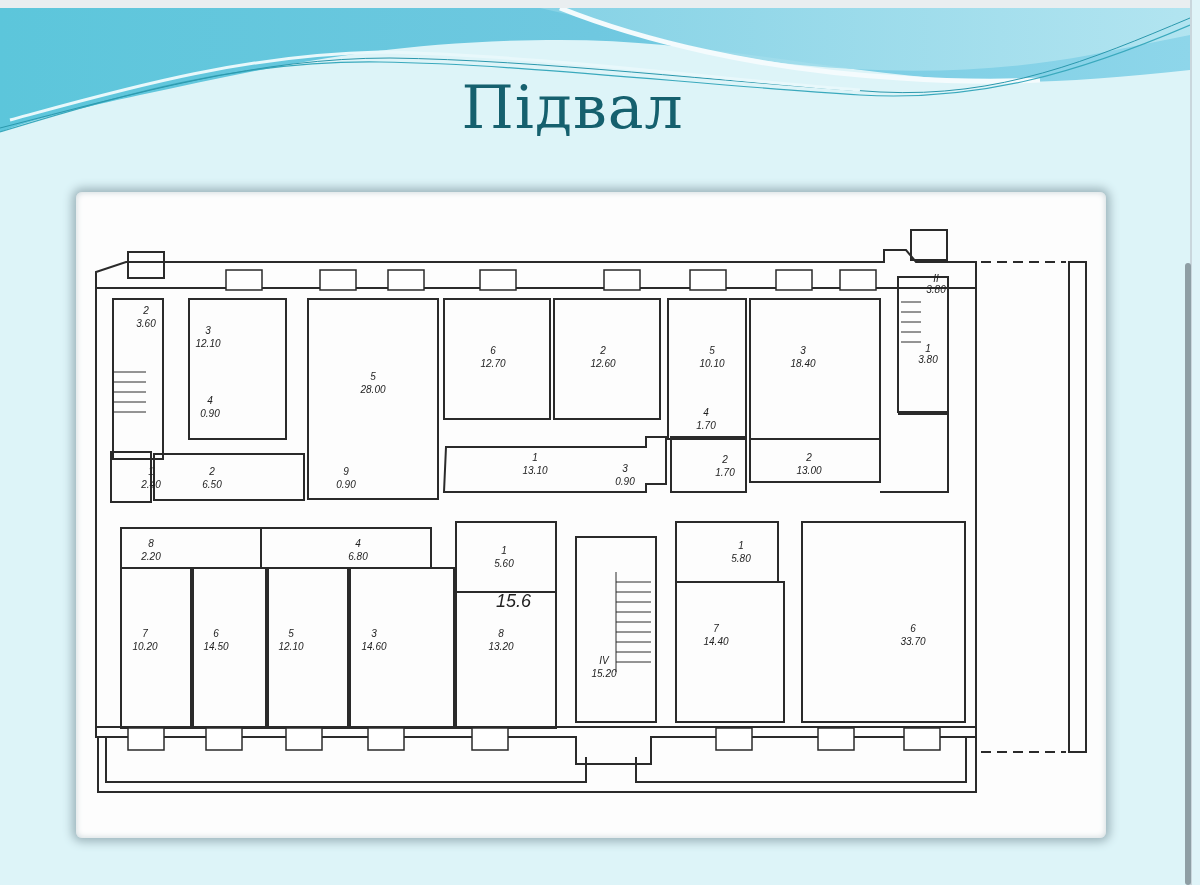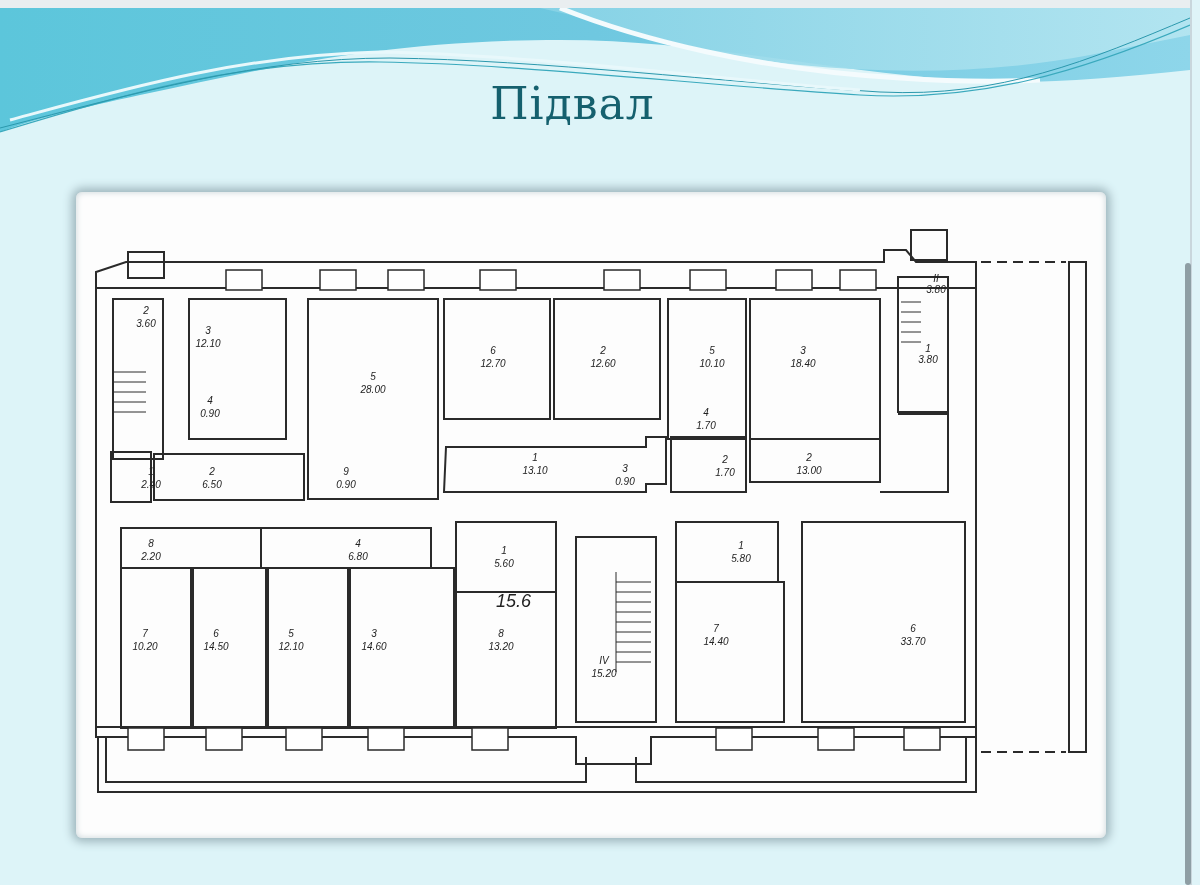--- a/index.html
+++ b/index.html
@@ -1,19 +1,19 @@
 <!DOCTYPE html>
 <html><head>
 <meta charset="utf-8">
 <style>
   html,body{margin:0;padding:0;}
   body{width:1200px;height:885px;overflow:hidden;background:#dff4f8;position:relative;font-family:"Liberation Serif",serif;}
   .slide{position:absolute;left:0;top:0;width:1190px;height:885px;background:#ddf4f8;border-right:2px solid #c9d6dc;}
   .banner{position:absolute;left:0;top:0;width:1190px;height:200px;}
-  .title{position:absolute;left:0;top:78px;width:1145px;text-align:center;font-size:44px;color:#15606e;letter-spacing:1px;font-family:"DejaVu Serif","Liberation Serif",serif;}
+  .title{position:absolute;left:0;top:72px;width:1145px;text-align:center;font-size:60px;color:#15606e;letter-spacing:1px;font-family:"DejaVu Serif","Liberation Serif",serif;}
   .plan-frame{position:absolute;left:76px;top:192px;width:1030px;height:646px;background:#fdfdfd;border-radius:6px;box-shadow:0 0 10px 4px #9fb6bd, inset 0 0 6px #c8d4d8;}
   .plan-frame svg{position:absolute;left:0;top:0;}
   .lbl{font-family:"Liberation Sans",sans-serif;font-style:italic;fill:#222;}
   .scrollbar{position:absolute;left:1185px;top:263px;width:6px;height:622px;background:#8e9ea4;border-radius:3px;}
 </style>
 </head>
 <body>
 
 <div class="slide">
   <svg class="banner" width="1190" height="200" viewBox="0 0 1190 200">

